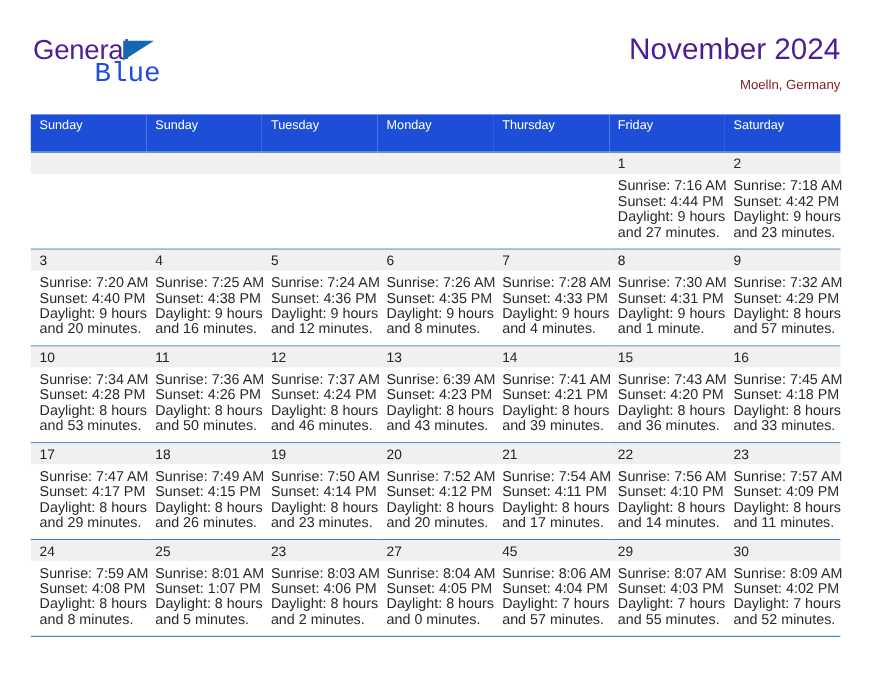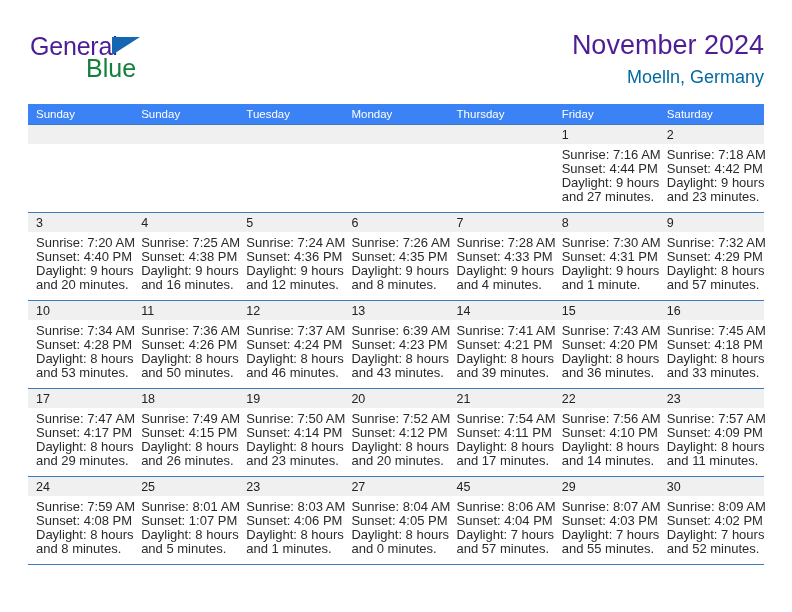--- a/index.html
+++ b/index.html
@@ -55,42 +55,42 @@
     width: 0;
     height: 0;
     border-left: 28px solid #1567b2;
     border-bottom: 18px solid transparent;
   }
   .brand-blue {
     position: absolute;
     left: 58px;
     top: 22px;
     font-size: 25px;
-    color: #15803d;
-    font-family: Liberation Sans, sans-serif;
+    color: #1d4ed8;
+    font-family: Liberation Mono, monospace;
     line-height: 28px;
   }
 
   .title-block {
     position: absolute;
     right: 0;
     top: 0;
     text-align: right;
   }
   .cal-title {
     font-size: 27px;
     color: #4c1d95;
     line-height: 34px;
     white-space: nowrap;
     font-weight: normal;
     margin: 0;
   }
   .cal-subtitle {
-    font-size: 18px;
-    color: #0369a1;
+    font-size: 12px;
+    color: #7f1d1d;
     line-height: 20px;
     margin-top: 5px;
     white-space: nowrap;
   }
 
   
   .calendar {
     position: absolute;
     left: 28px;
     top: 104px;
@@ -98,22 +98,22 @@
     border-collapse: collapse;
     table-layout: fixed;
   }
   .calendar th, .calendar td {
     padding: 0;
     margin: 0;
     vertical-align: top;
   }
 
   .dow-row th {
-    background: #3b82f6;
-    height: 20px;
+    background: #1d4ed8;
+    height: 34px;
     text-align: left;
     font-weight: normal;
     font-size: 11.5px;
     color: #ffffff;
     padding: 4px 0 3px 8px;
     box-sizing: border-box;
   }
 
   .week-row td {
     border-top: 1.5px solid #3a7cc0;
@@ -504,21 +504,21 @@
           </div>
             </div>
           </td>
         <td>
             <div class="cell">
               <div class="daynum-band">23</div>
           <div class="events">
             <div class="line">Sunrise: 8:03 AM</div>
             <div class="line">Sunset: 4:06 PM</div>
             <div class="line">Daylight: 8 hours</div>
-            <div class="line">and 1 minutes.</div>
+            <div class="line">and 2 minutes.</div>
           </div>
             </div>
           </td>
         <td>
             <div class="cell">
               <div class="daynum-band">27</div>
           <div class="events">
             <div class="line">Sunrise: 8:04 AM</div>
             <div class="line">Sunset: 4:05 PM</div>
             <div class="line">Daylight: 8 hours</div>

